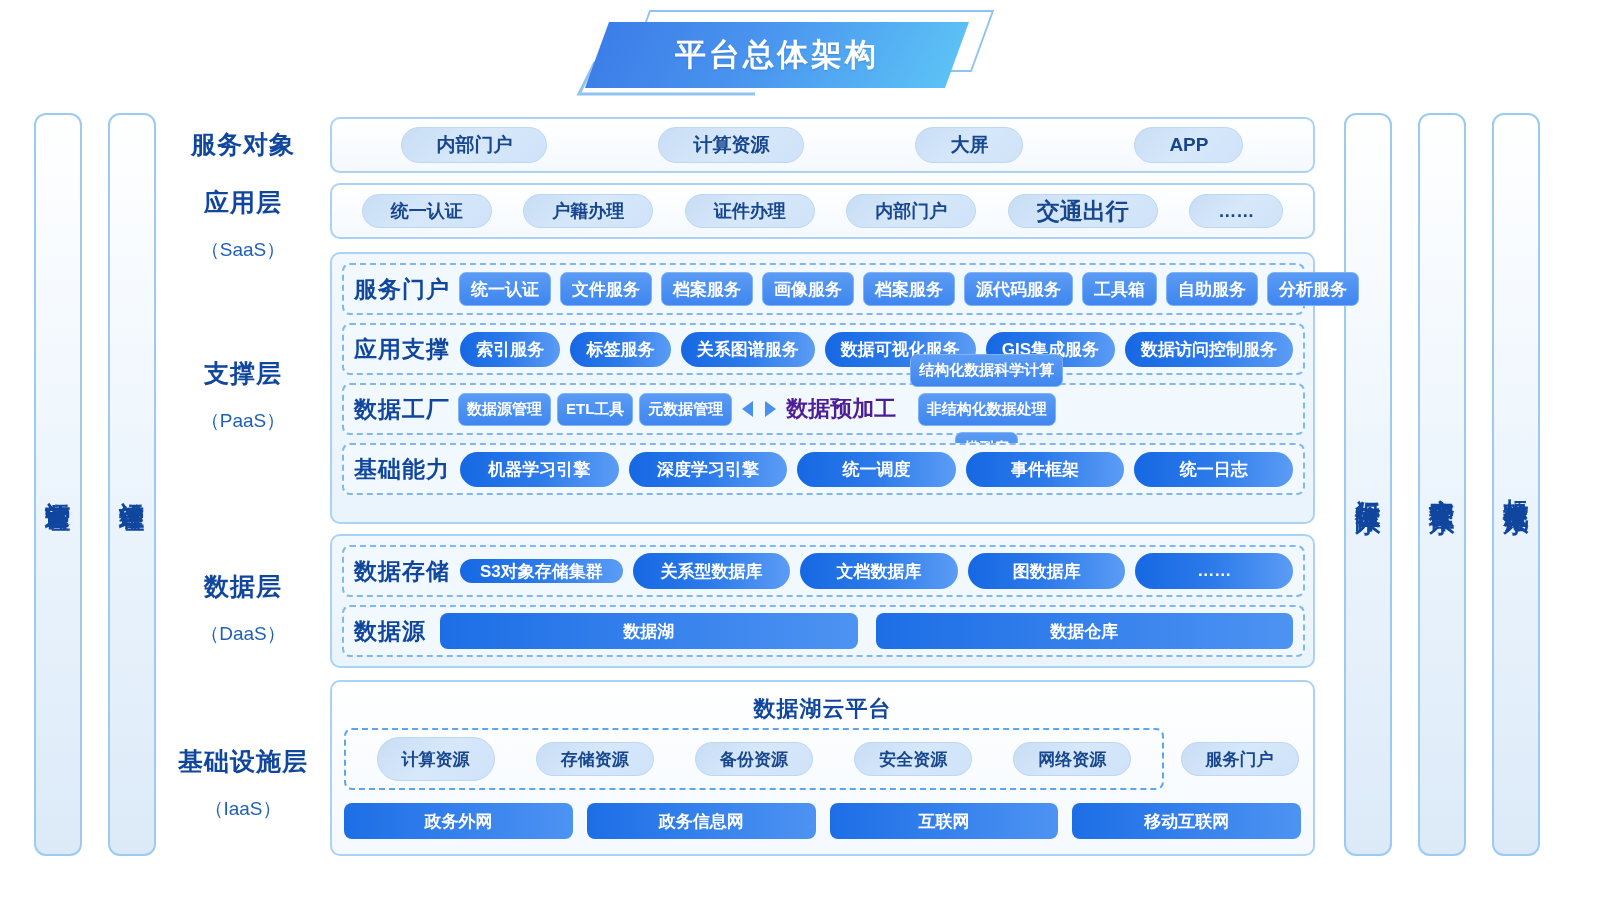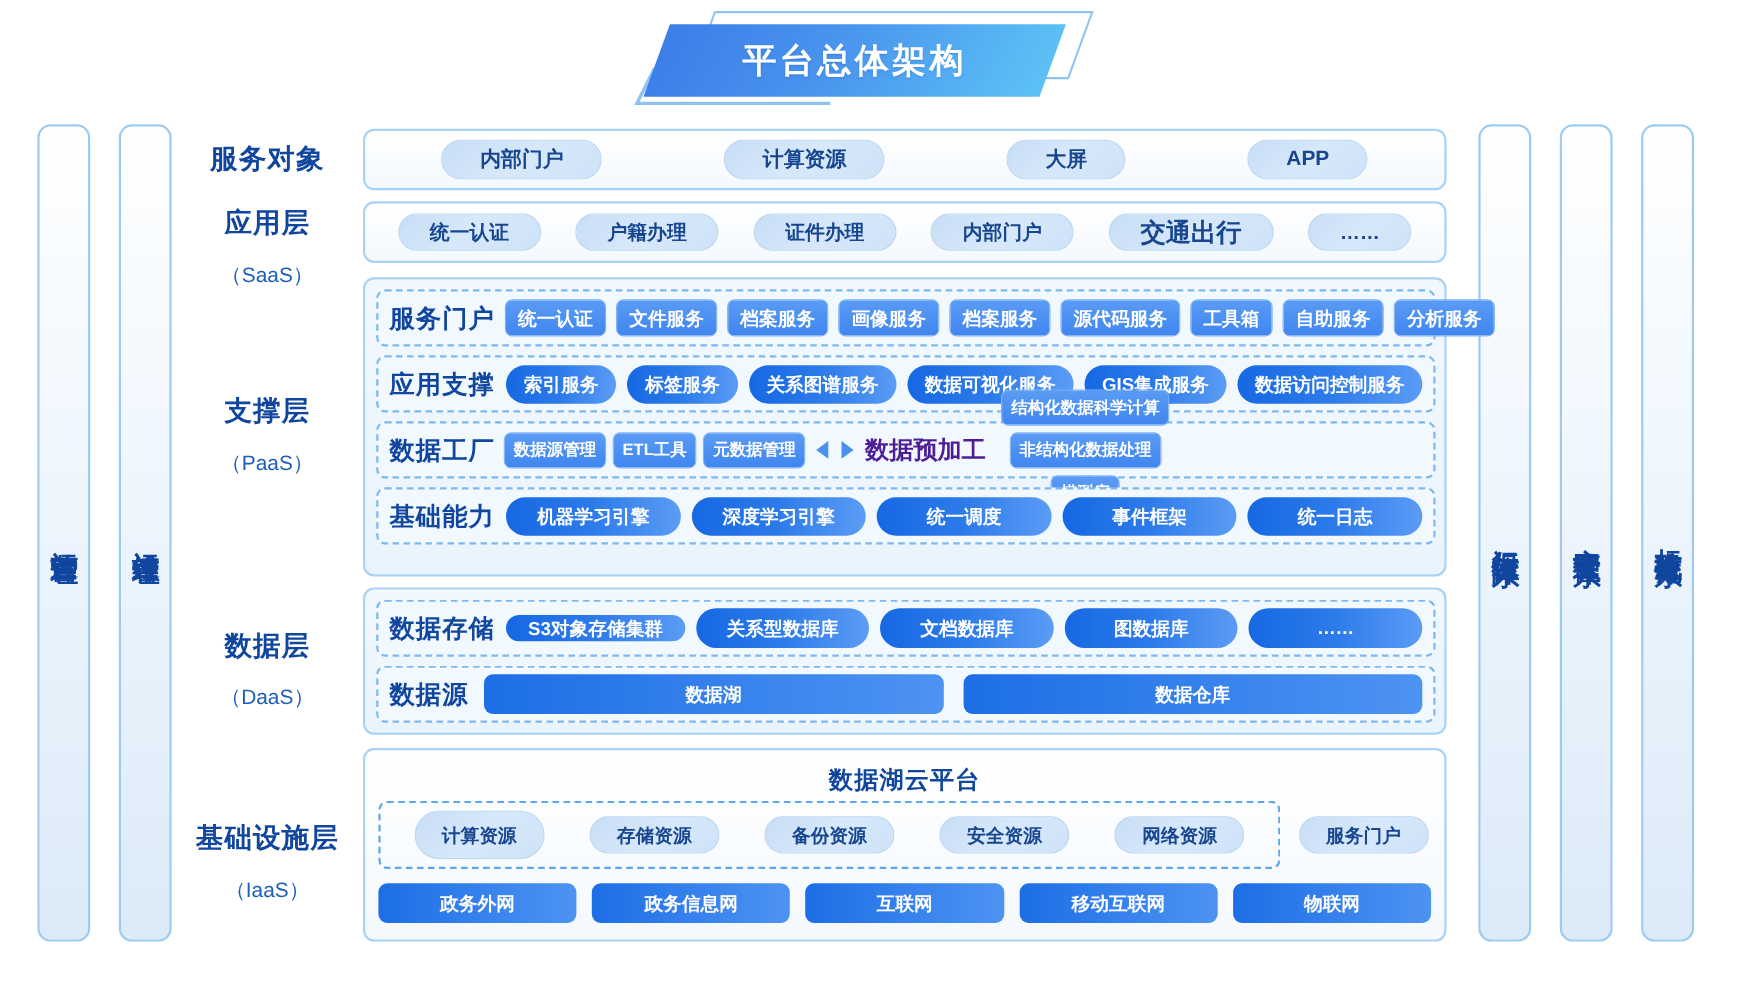--- a/index.html
+++ b/index.html
@@ -280,17 +280,16 @@
 
     <div id="iaas-extra" style="position:absolute; left:840px; top:58px; width:135px; height:38px; display:flex; align-items:center; justify-content:center;">
         <div class="pill pale" style="height:34px; padding:0 24px; font-size:17px;">服务门户</div>
       </div>
 
     <div id="iaas-networks" style="position:absolute; left:12px; top:120px; width:957px; height:38px; display:flex; align-items:center; justify-content:space-between; gap:14px;">
         <div class="pill solid2" style="height:36px; border-radius:8px; font-size:17px; flex:1 1 0;">政务外网</div>
         <div class="pill solid2" style="height:36px; border-radius:8px; font-size:17px; flex:1 1 0;">政务信息网</div>
         <div class="pill solid2" style="height:36px; border-radius:8px; font-size:17px; flex:1 1 0;">互联网</div>
         <div class="pill solid2" style="height:36px; border-radius:8px; font-size:17px; flex:1 1 0;">移动互联网</div>
-        <div class="pill solid2" style="height:36px; border-radius:8px; font-size:17px; flex:1 1 0;">物联网</div>
       </div>
   </div>
 
 </div>
 
 </body></html>

